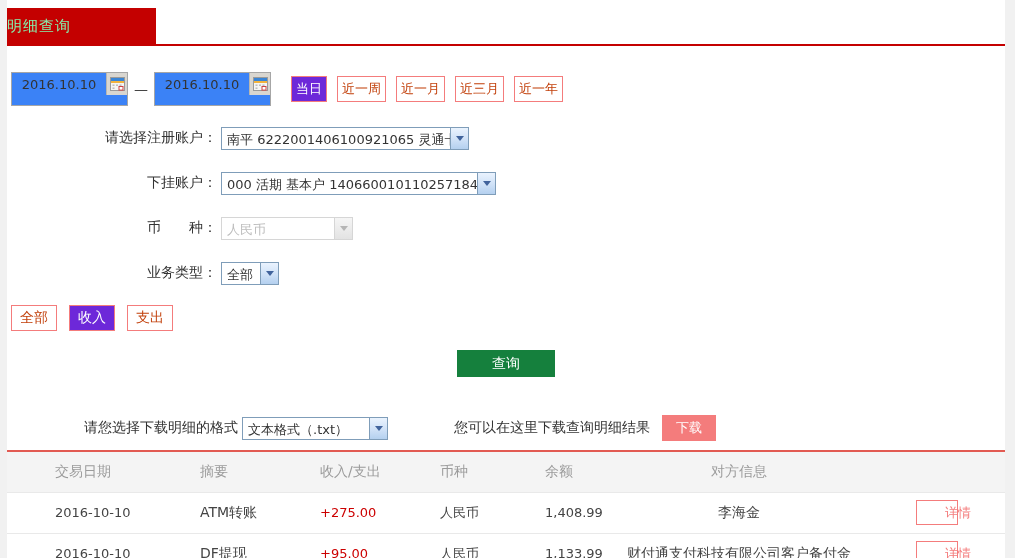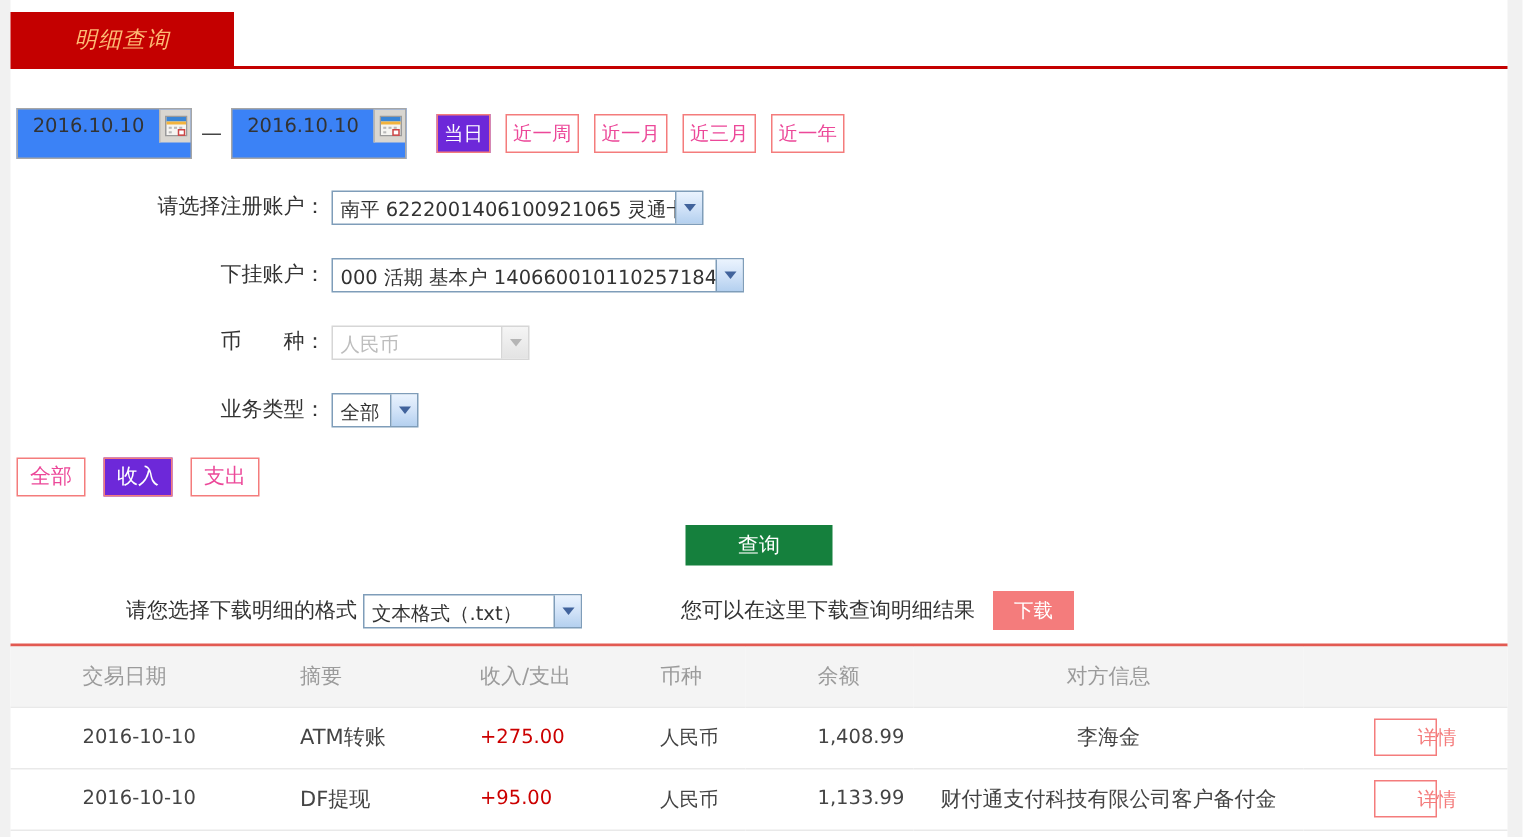--- a/index.html
+++ b/index.html
@@ -2,37 +2,37 @@
 <html><head>
 <meta charset="utf-8">
 <style>
   * { box-sizing: border-box; margin: 0; padding: 0; }
   html, body { width: 1015px; height: 558px; overflow: hidden; }
   body { background: #f1f1f1; font-family: "DejaVu Sans", "Liberation Sans", sans-serif; }
   .page { margin-left: 7px; width: 998px; min-height: 558px; background: #fff; }
 
   
   .tabbar { padding-top: 8px; border-bottom: 2px solid #c40000; }
-  .tab { width: 149px; height: 36px; background: #c40000; color: #fdba74;
-         font-size: 15px; line-height: 36px; text-align: center; letter-spacing: 1px; cursor: pointer; font-style: italic; }
+  .tab { width: 149px; height: 36px; background: #c40000; color: #86efac;
+         font-size: 15px; line-height: 36px; text-align: left; letter-spacing: 1px; cursor: pointer; }
 
   
   .form { padding-top: 26px; }
   .frow { display: flex; align-items: center; margin-bottom: 19px; min-height: 26px; }
   .flabel { width: 210px; text-align: right; font-size: 14px; color: #333; white-space: pre; flex: 0 0 210px; }
   .ctrls { display: flex; align-items: center; margin-left: 4px; }
 
   .date-field { display: inline-flex; width: 117px; height: 34px; border: 1px solid #a6a6a6; background: #3b82f6; }
   .date-input { border: none; outline: none; width: 94px; height: 22px; text-align: center;
                 font-size: 13px; color: #333; font-family: "DejaVu Sans", sans-serif; background: transparent; }
   .cal-btn { width: 21px; height: 22px; background: #d9d6d0; border-left: 1px solid #b9b6b0;
              display: flex; align-items: center; justify-content: center; cursor: pointer; }
   .dash { margin: 0 6px; color: #444; font-size: 14px; }
 
-  .pill { background: #fff; border: 1px solid #f47c7c; color: #ec4899; font-size: 13px;
+  .pill { background: #fff; border: 1px solid #f47c7c; color: #c2410c; font-size: 13px;
           height: 26px; padding: 0 4px; margin-left: 10px; cursor: pointer;
           font-family: "DejaVu Sans", sans-serif; }
   .pill.solid { background: #6d28d9; color: #fff; border-color: #f47c7c; }
   .pill.today { margin-left: 20px; }
   .flow-btn { padding: 0 8px; height: 26px; font-size: 14px; margin-left: 0; margin-right: 12px; }
 
   
   .xpsel { display: inline-flex; align-items: stretch; height: 23px; border: 1px solid #7f9db9;
            background: #fff; cursor: pointer; }
   .xpsel .val { flex: 1; font-size: 13px; color: #333; padding: 3px 4px 0 5px;
@@ -43,21 +43,21 @@
   .chev { width: 0; height: 0; border: 4px solid transparent; border-top: 5px solid #41639c; margin-top: 5px; }
   .xpsel.disabled { border-color: #d6d6d6; cursor: default; }
   .xpsel.disabled .val { color: #bdbdbd; }
   .xpsel.disabled .arrow { border-left-color: #d6d6d6; background: linear-gradient(#f5f5f5, #e3e3e3); }
   .xpsel.disabled .chev { border-top-color: #b5b5b5; }
 
   .query-row { margin-top: 14px; margin-bottom: 0; display: flex; justify-content: center; }
   .query-btn { width: 98px; height: 27px; background: #15803d; color: #fff; border: none;
                font-size: 14px; cursor: pointer; font-family: "DejaVu Sans", sans-serif; }
 
-  .download-row { display: flex; align-items: center; margin-top: 17px; padding-left: 77px; }
+  .download-row { display: flex; align-items: center; margin-top: 38px; padding-left: 77px; }
   .dl-label { font-size: 14px; color: #333; }
   .dl-hint { font-size: 14px; color: #333; margin-left: 66px; }
   .dl-btn { width: 54px; height: 26px; background: #f47c7c; color: #fff; border: none;
             font-size: 13px; margin-left: 12px; cursor: pointer; font-family: "DejaVu Sans", sans-serif; }
 
   .divider { border: none; border-top: 2px solid #e25a52; margin-top: 9px; }
 
   
   table { width: 100%; border-collapse: collapse; table-layout: fixed; }
   thead th { background: #f4f4f4; height: 40px; color: #9b9b9b; font-weight: normal;

